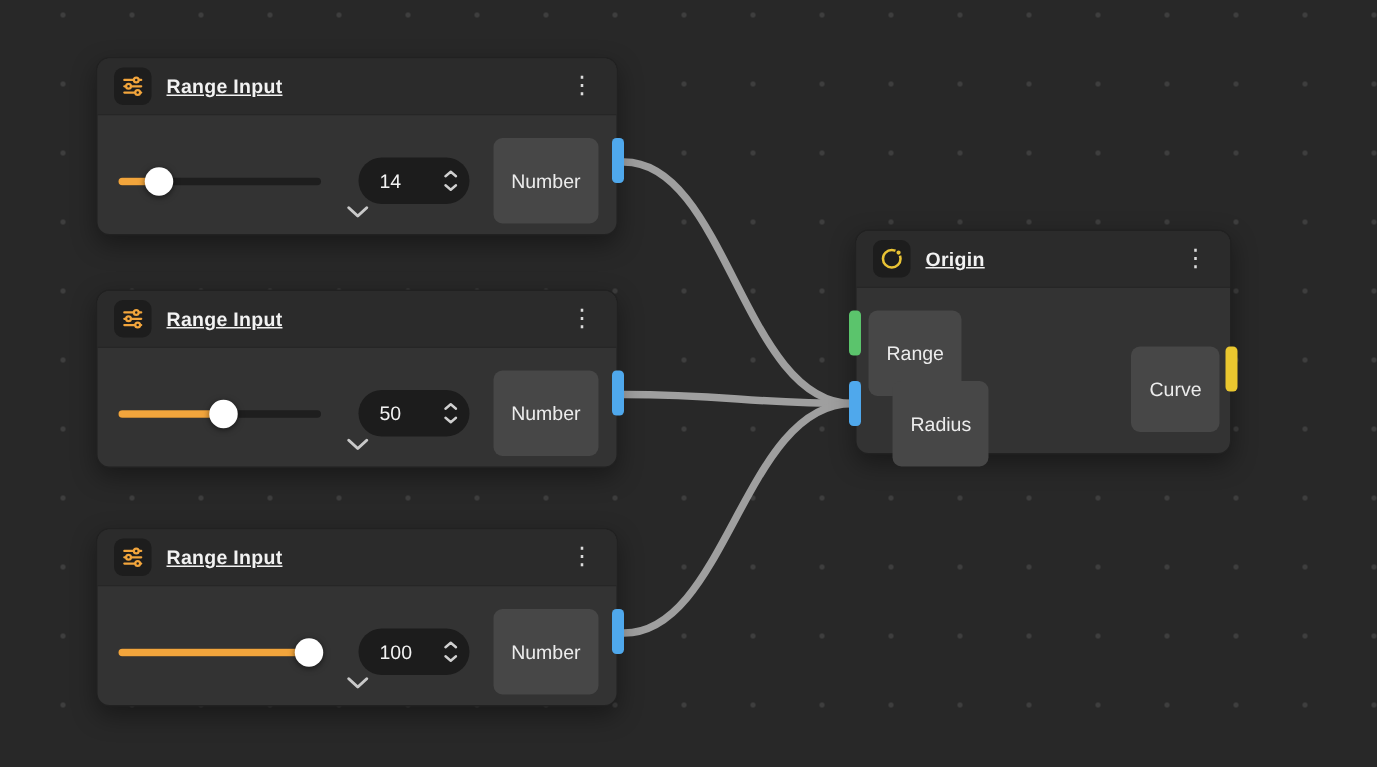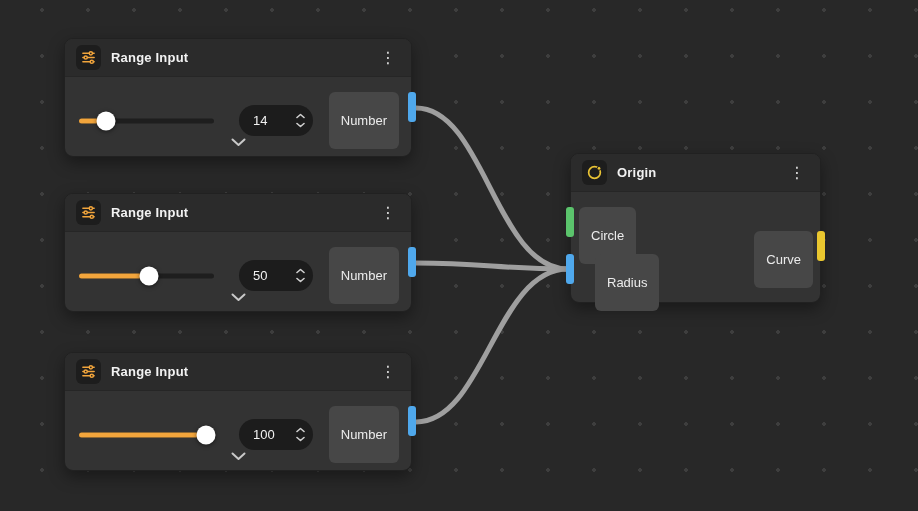--- a/index.html
+++ b/index.html
@@ -30,21 +30,21 @@
   .node-header{
     height:38px; display:flex; align-items:center; gap:10px; padding:0 11px;
     background:var(--header-bg); border-radius:8px 8px 0 0; border-bottom:1px solid #262626;
   }
   .icon-badge{
     width:25px; height:25px; border-radius:6px; background:var(--badge-bg);
     display:flex; align-items:center; justify-content:center; flex:0 0 auto;
   }
   .range-icon{color:var(--accent); display:flex;}
   .circle-icon{color:var(--circle-accent); display:flex;}
-  .node-title{font-size:13px; font-weight:700; color:#F2F2F2; letter-spacing:.2px;}
+  .node-title{font-size:13px; font-weight:700; color:#F2F2F2; letter-spacing:.2px;text-decoration:underline;}
   .kebab{margin-left:auto; font-size:16px; line-height:1; color:#DCDCDC; cursor:pointer; padding:2px 4px;}
   
   .range-node{width:348px; height:119px;}
   .pos-r1{left:64px; top:38px;} .pos-r2{left:64px; top:193px;} .pos-r3{left:64px; top:352px;}
   .range-body{display:flex; align-items:center; padding:15px 12px 0 14px;}
   .slider{position:relative; width:135px; height:20px; flex:0 0 auto; cursor:pointer;}
   .slider .track{position:absolute; left:0; right:0; top:50%; transform:translateY(-50%); height:5px; border-radius:3px; background:#1E1E1E;}
   .slider .fill{position:absolute; left:0; top:50%; transform:translateY(-50%); height:5px; border-radius:3px; background:var(--accent); width:var(--pct,20%);}
   .slider .thumb{position:absolute; top:50%; left:var(--pct,20%); transform:translate(-50%,-50%); width:19px; height:19px; border-radius:50%; background:#FFFFFF; box-shadow:0 1px 4px rgba(0,0,0,.55);}
   .spinner{margin-left:25px; width:74px; height:31px; background:var(--control-bg); border-radius:16px; display:flex; align-items:center; padding:0 8px 0 14px; flex:0 0 auto;}
@@ -239,21 +239,21 @@
         <span class="circle-icon">
           <svg width="17" height="17" viewBox="0 0 18 18">
               <circle cx="9" cy="9" r="6.2" fill="none" stroke="currentColor" stroke-width="1.8"></circle>
               <circle cx="13.8" cy="4.6" r="2" fill="currentColor" stroke="#1D1D1D" stroke-width="1"></circle>
             </svg>
         </span>
       </span>
       <h2 class="node-title">Origin</h2>
       <span class="kebab">⋮</span>
     </header>
-    <span class="chip chip-origin">Circle</span>
+    <span class="chip chip-origin">Range</span>
     <span class="chip chip-radius">Radius</span>
     <span class="chip chip-curve">Curve</span>
     <span class="connector sock-origin"></span>
     <span class="connector sock-radius"></span>
     <span class="connector sock-curve"></span>
   </section>
 
 </div>
 
 </body></html>

